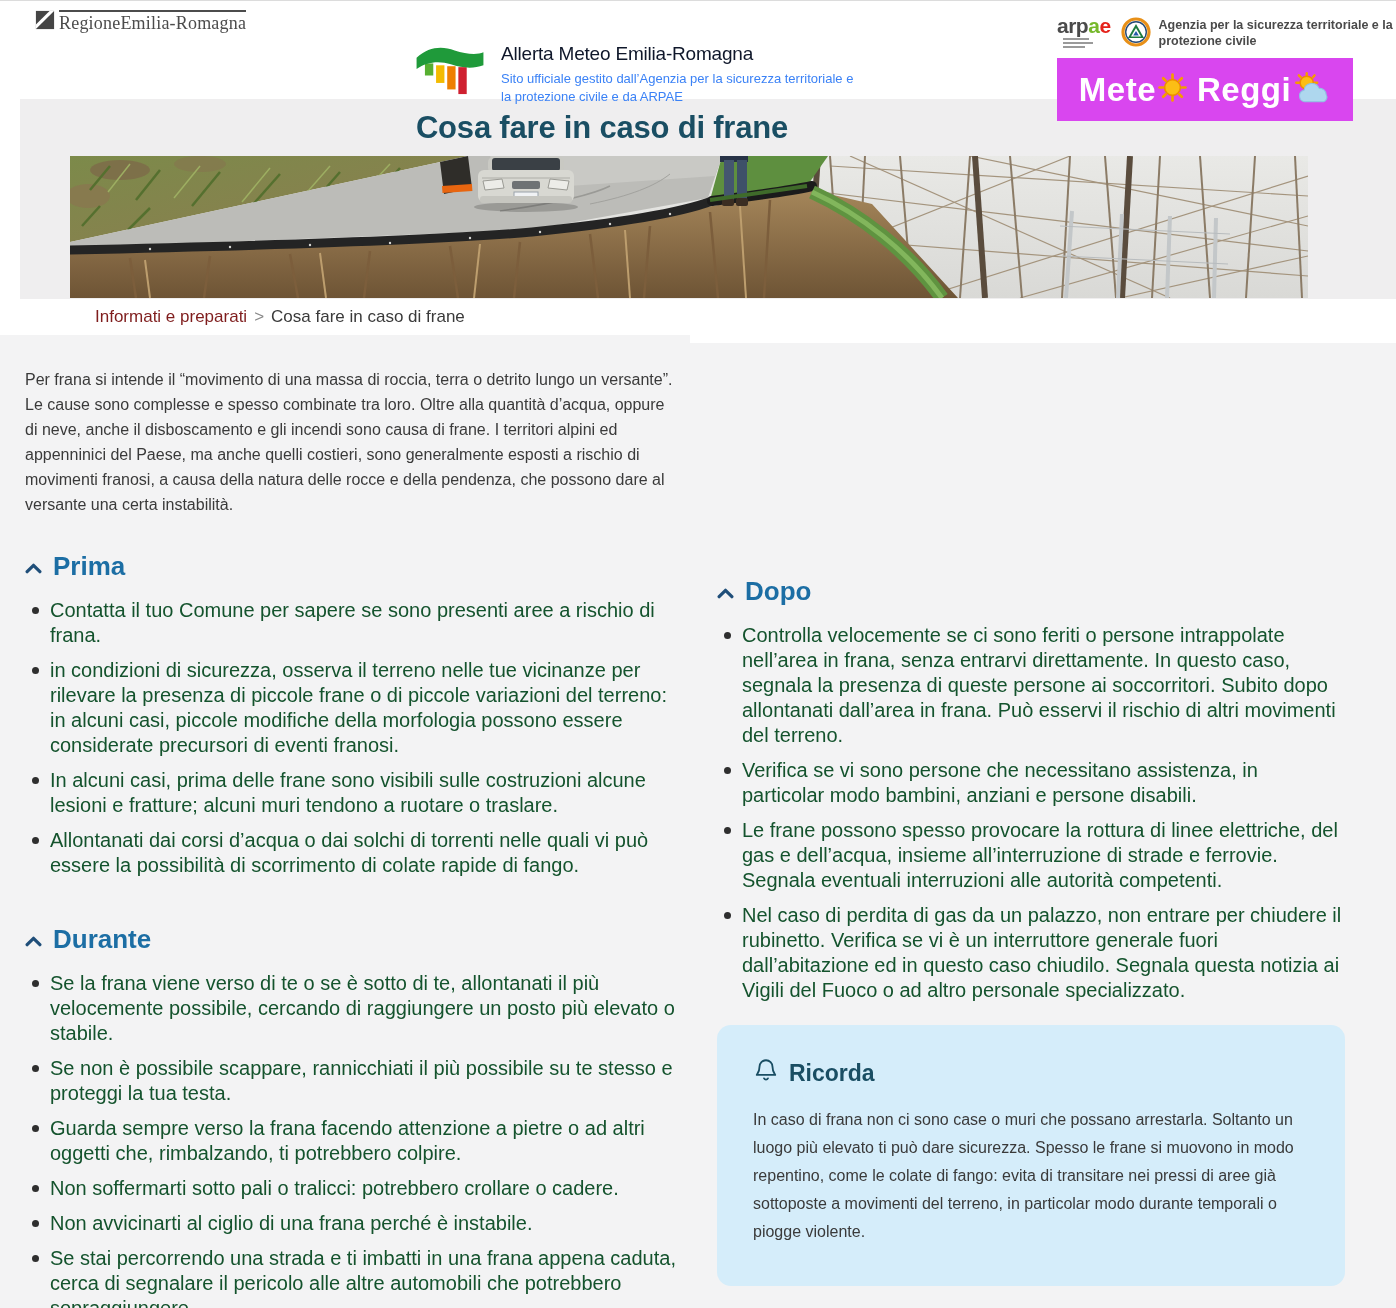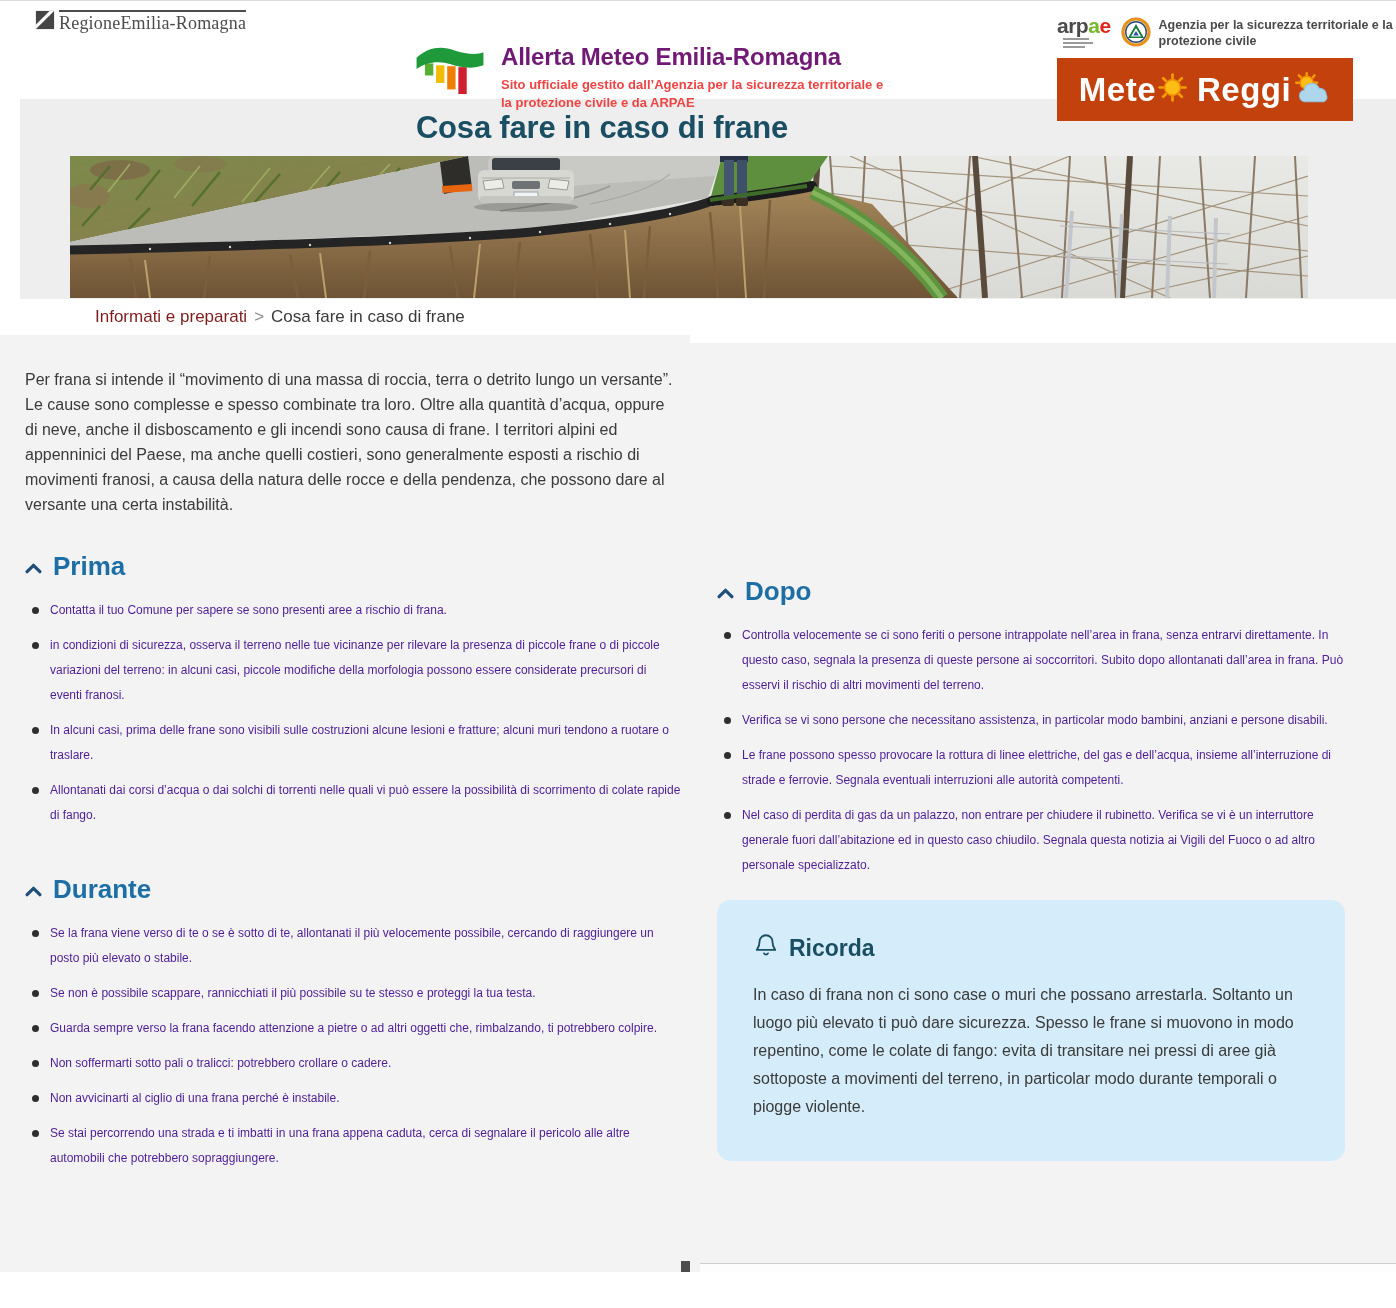--- a/index.html
+++ b/index.html
@@ -7,30 +7,30 @@
   body {
     height:1308px; overflow:hidden; background:#fff; position:relative;
     font-family:"Liberation Sans", sans-serif; color:#3a3a3a;
     border-top:1px solid #dcdcdc;
   }
   
   .header { position:relative; height:98px; background:#fff; }
   .rer-logo { position:absolute; left:35px; top:9px; display:flex; align-items:flex-end; gap:4px; cursor:pointer; }
   .rer-text { font-family:"Liberation Serif", serif; font-size:18px; color:#4c4c4c; border-top:2px solid #4c4c4c; padding-top:1px; letter-spacing:.2px; }
   .brand { position:absolute; left:413px; top:42px; display:flex; gap:14px; align-items:flex-start; cursor:pointer; }
-  .brand-title { font-size:24px; font-weight:bold; color:#701a75; letter-spacing:-.2px; }
-  .brand-sub { font-size:13px; color:#ef4444; line-height:1.35; margin-top:5px;font-weight:bold; }
+  .brand-title { font-size:19px; font-weight:normal; color:#0f172a; letter-spacing:-.2px; }
+  .brand-sub { font-size:13px; color:#3b82f6; line-height:1.35; margin-top:5px; }
   .right-top { position:absolute; left:1057px; top:16px; display:flex; align-items:flex-start; gap:10px; }
   .arpae { cursor:pointer; }
   .arpae-word { font-size:21px; font-weight:bold; letter-spacing:-.5px; line-height:.9; }
   .arpae-word .g1 { color:#4a4a4a; } .arpae-word .g2 { color:#76b82a; } .arpae-word .g3 { color:#e5231b; }
   .arpae-lines div { height:2px; background:#9a9a9a; margin:2px 0 0 6px; }
   .agency { display:flex; gap:8px; align-items:center; cursor:pointer; }
   .agency-text { font-size:12.5px; font-weight:bold; color:#4a4a4a; line-height:1.25; }
-  .meteo-banner { position:absolute; left:1057px; top:57px; width:296px; height:63px; background:#c2410c;
+  .meteo-banner { position:absolute; left:1057px; top:57px; width:296px; height:63px; background:#d946ef;
     display:flex; align-items:center; justify-content:center; gap:2px; cursor:pointer; }
   .meteo-word { color:#fff; font-weight:bold; font-size:33px; letter-spacing:.5px; }
   
   .band { margin-left:20px; background:#efeeef; height:200px; }
   .page-title { width:1164px; text-align:center; padding-top:11px; font-size:31px; font-weight:bold; color:#1a4e63; letter-spacing:-.2px; }
   .hero { margin-left:50px; width:1238px; height:142px; margin-top:10px; overflow:hidden; }
   .hero svg { display:block; width:1238px; height:142px; }
   
   .breadcrumb { height:36px; background:#fff; display:flex; align-items:center; padding-left:95px; font-size:17px; }
   .crumb-link { color:#7f1d1d; font-weight:normal; cursor:pointer; }
@@ -42,21 +42,21 @@
   .content::after  { content:""; position:absolute; bottom:0; left:700px; right:0; height:8px; background:#fdfdfd; border-top:1px solid #cfcfcf; }
   .corner-mark { position:absolute; left:681px; bottom:0; width:9px; height:11px; background:#4b4b4b; }
   .col-left  { width:656px; margin-left:25px; padding-top:32px; }
   .col-right { width:628px; margin-left:36px; padding-top:241px; position:relative; z-index:1; }
   .intro p { font-size:16px; line-height:25px; color:#3a3a3a; }
   h2.section-h { display:flex; align-items:center; gap:11px; font-size:26px; font-weight:bold; color:#1c6ea4; margin-top:34px; cursor:pointer; }
   h2.durante-h { margin-top:46px; }
   h2.section-h .chev { display:inline-flex; margin-top:3px; }
   .col-right h2.section-h { margin-top:0; }
   ul.bullets { list-style:none; padding-left:25px; margin-top:16px; }
-  ul.bullets li { position:relative; font-size:12px; line-height:25px; color:#4c1d95; margin-bottom:10px; }
+  ul.bullets li { position:relative; font-size:20px; line-height:25px; color:#14532d; margin-bottom:10px; }
   ul.bullets li::before { content:""; position:absolute; left:-18px; top:9px; width:7px; height:7px; border-radius:50%; background:#2e2e2e; }
   
   .ricorda { margin-top:22px; background:#d5edfa; border-radius:14px; padding:32px 36px 40px 36px; }
   .ricorda-head { display:flex; align-items:center; gap:10px; font-size:23px; font-weight:bold; color:#1a4e63; }
   .ricorda-text { margin-top:17px; font-size:16px; line-height:28px; color:#3a3a3a; }
 </style>
 </head>
 <body>
 
 <div class="header">

